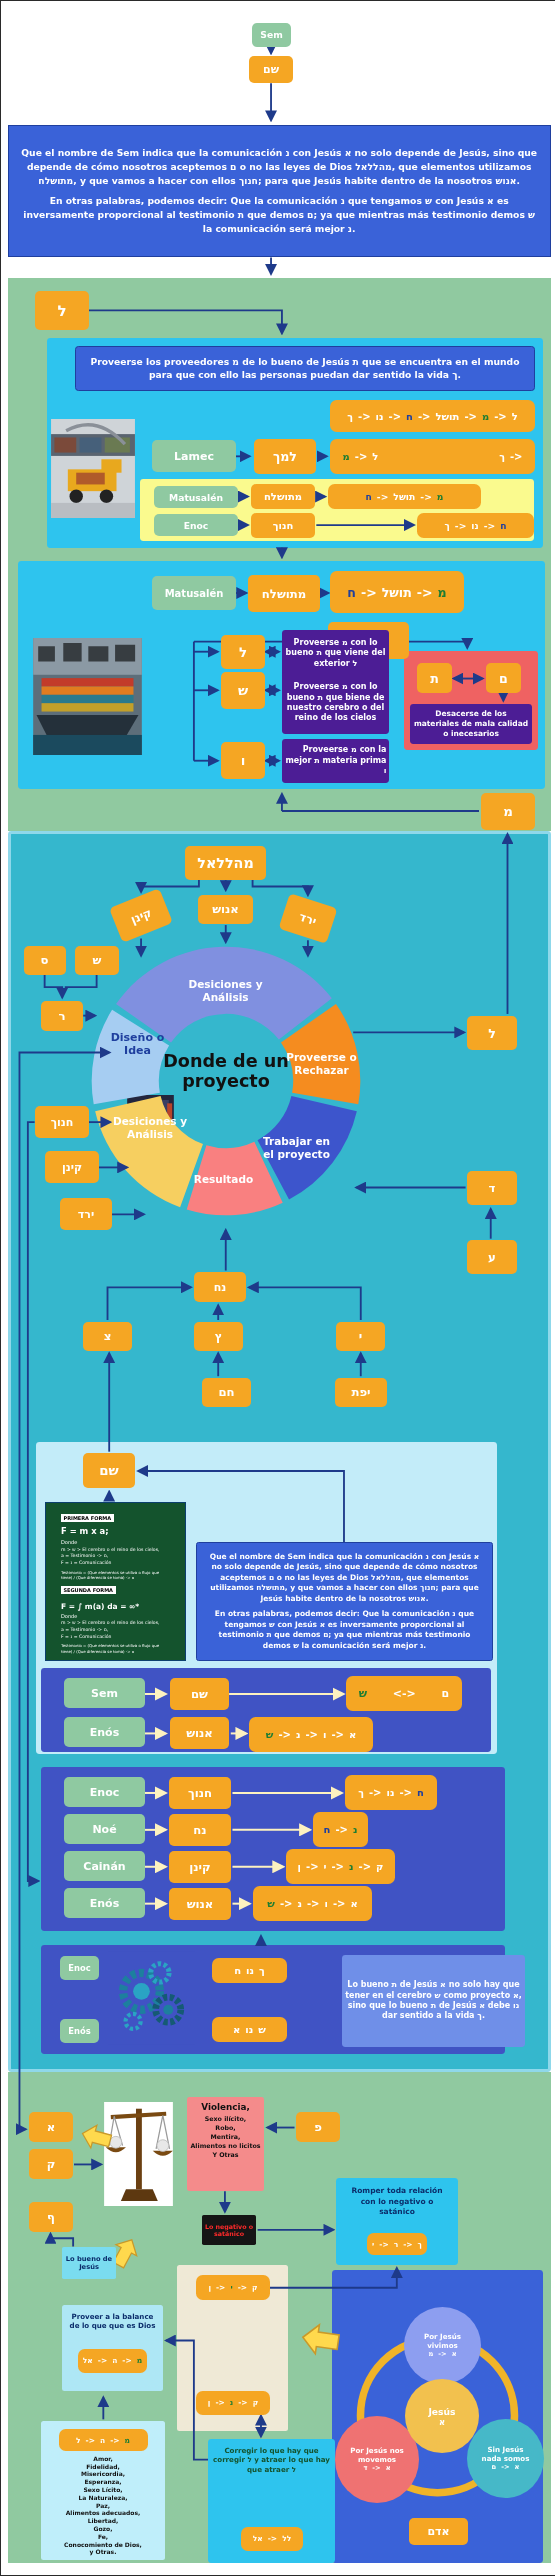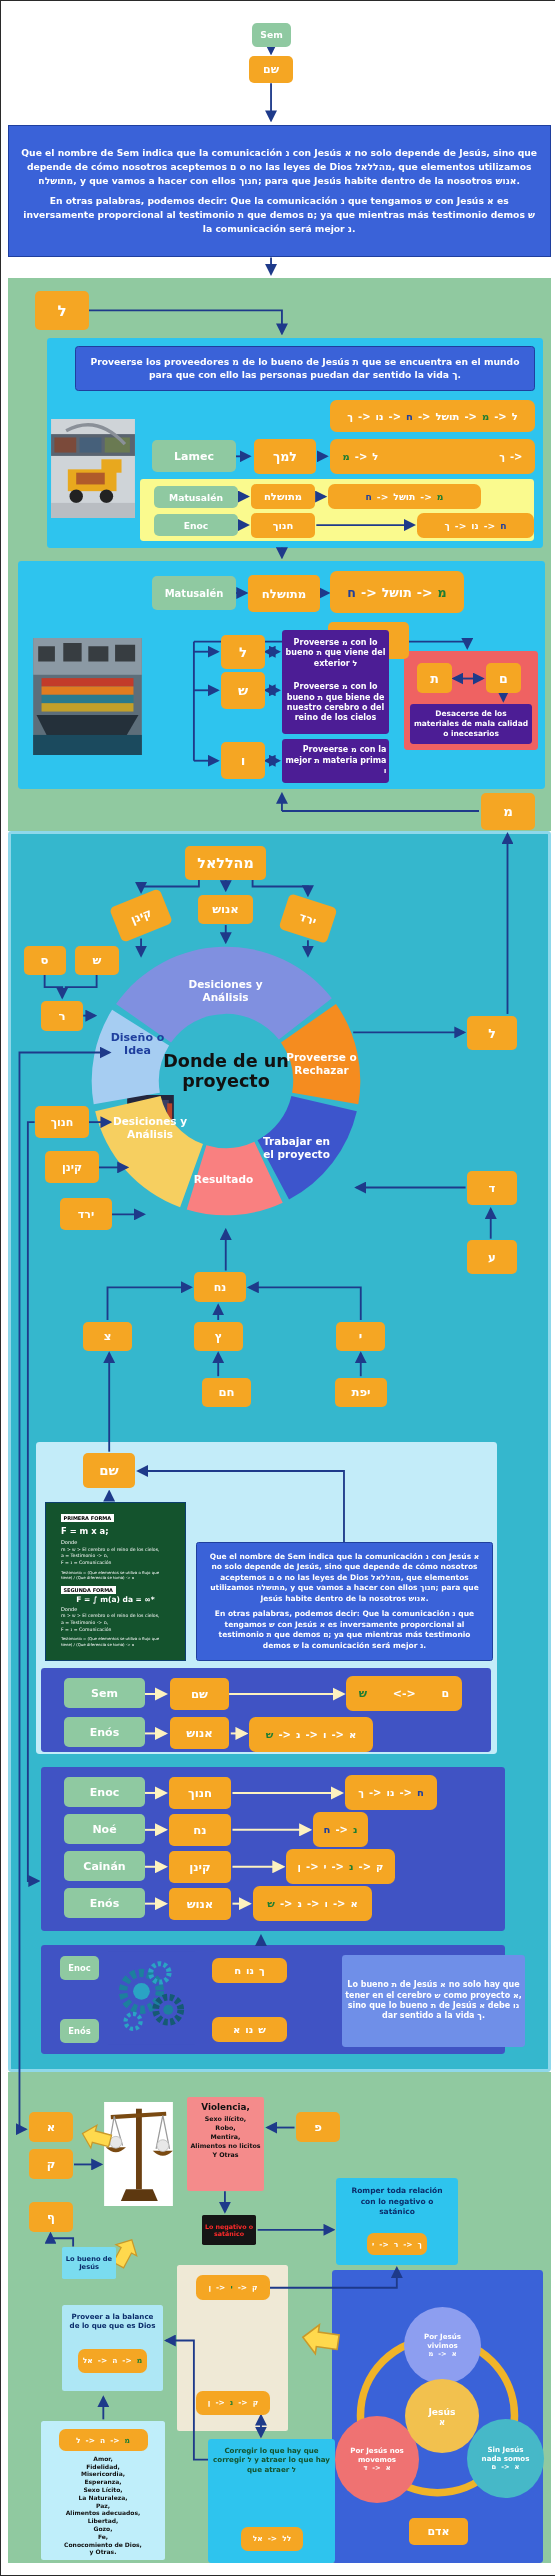--- a/index.html
+++ b/index.html
@@ -419,21 +419,21 @@
     <div style="display:inline-block;background:#fff;color:#000;font-size:5px;font-weight:bold;padding:0.8px 2.5px;"><span>PRIMERA FORMA</span></div>
     <div style="font-size:8.4px;font-weight:bold;margin-top:3.4px;">F = m x a;</div>
     <div style="font-size:5px;margin-top:2.5px;">Donde</div>
     <div style="font-size:4.6px;line-height:1.5;margin-top:1.7px;">
       <div>m &gt; ש &gt; El cerebro o el reino de los cielos,</div>
       <div>a = Testimonio -&gt; ם,</div>
       <div>F = נ = Comunicación</div>
     </div>
     <div style="font-size:3.9px;margin-top:2.5px;line-height:1.3;">Testimonio = (Que elementos se utiliza o flujo que tiene) / (Que diferencia se toma) -&gt; ם</div>
     <div style="display:inline-block;background:#fff;color:#000;font-size:5px;font-weight:bold;padding:0.8px 2.5px;margin-top:4.2px;"><span>SEGUNDA FORMA</span></div>
-    <div style="font-size:7.5px;font-weight:bold;margin-top:0;text-align:center;">F = ∫ m(a) da = ∞*</div>
+    <div style="font-size:7.5px;font-weight:bold;margin-top:7px;">F = ∫ m(a) da = ∞*</div>
     <div style="font-size:5px;margin-top:1.7px;">Donde</div>
     <div style="font-size:4.6px;line-height:1.5;margin-top:1.7px;">
       <div>m &gt; ש &gt; El cerebro o el reino de los cielos,</div>
       <div>a = Testimonio -&gt; ם,</div>
       <div>F = נ = Comunicación</div>
     </div>
     <div style="font-size:3.9px;margin-top:2.5px;line-height:1.3;">Testimonio = (Que elementos se utiliza o flujo que tiene) / (Que diferencia se toma) -&gt; ם</div>
   </div>
 
   <div class="abs bluepanel" style="left:195px;top:1541px;width:297px;height:119px;padding:3.4px 8.4px;border-radius:2.5px;">

